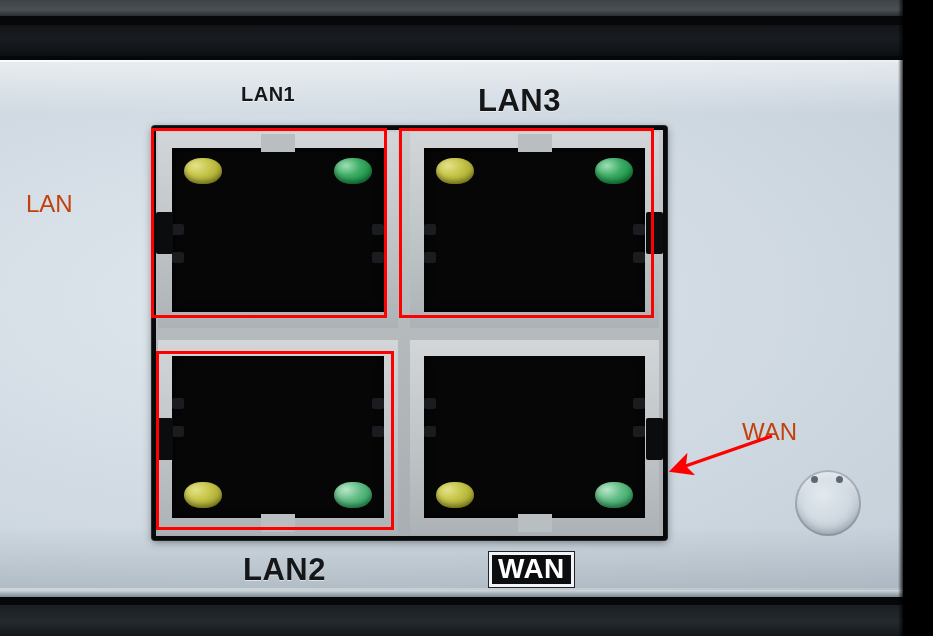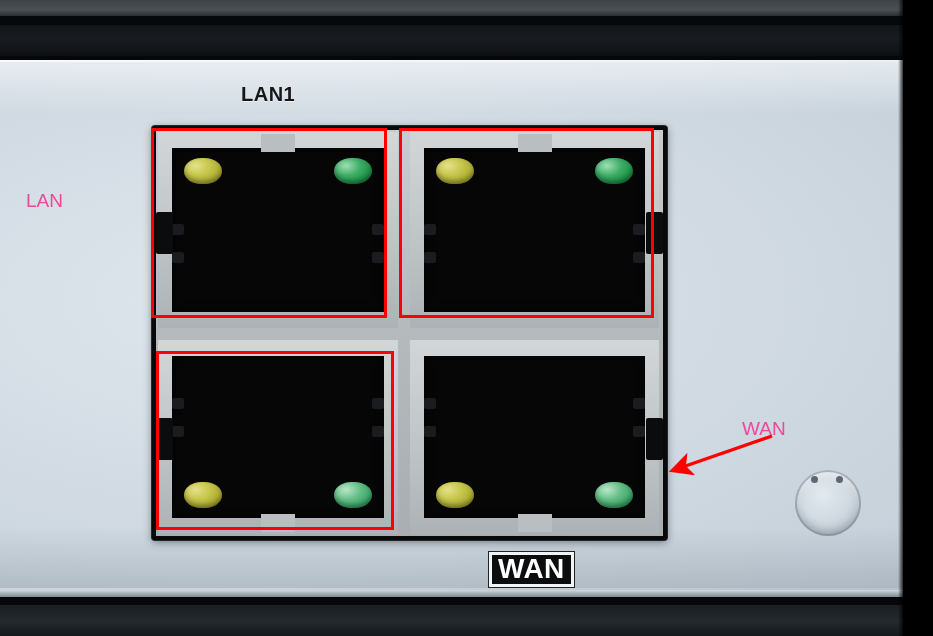--- a/index.html
+++ b/index.html
@@ -130,21 +130,21 @@
   #audio-jack{
     position:absolute;left:795px;top:470px;width:66px;height:66px;border-radius:50%;
     background:radial-gradient(circle at 42% 36%, #e2e9ef 0%, #d2dbe2 45%, #bcc6cf 80%, #aab5be 100%);
     box-shadow:inset 0 0 0 2px rgba(120,133,145,.55), inset 0 4px 7px rgba(255,255,255,.6),
                inset 0 -4px 8px rgba(90,102,114,.45);
   }
   #audio-jack .screw{position:absolute;width:7px;height:7px;border-radius:50%;background:#5d6872;top:6px;}
 
   
   .redbox{position:absolute;border:3px solid #fe0000;box-sizing:border-box;pointer-events:none;}
-  .redtext{position:absolute;color:#ec4899;font-size:19px;font-family:"Liberation Sans",sans-serif;white-space:nowrap;}
+  .redtext{position:absolute;color:#c2410c;font-size:24px;font-family:"Liberation Sans",sans-serif;white-space:nowrap;}
   #arrow-wan{position:absolute;left:660px;top:432px;width:115px;height:48px;pointer-events:none;}
 </style>
 </head>
 <body>
 
 <div id="stage">
 
   <div class="band band-top-gray"></div>
   <div class="band band-top-black1"></div>
   <div class="band band-top-dark"></div>
@@ -153,20 +153,22 @@
   <div id="faceplate">
     <div class="plate-seam" style="top:0px;"></div>
     <div class="plate-seam" style="top:528px;"></div>
   </div>
 
   <div class="band band-bot-thin"></div>
   <div class="band band-bot-black"></div>
   <div class="band band-bot-dark"></div>
 
   <div class="silk lan1">LAN1</div>
+  <div class="silk lan3">LAN3</div>
+  <div class="silk lan2">LAN2</div>
 
   <div class="wan-badge">
     <span>WAN</span>
   </div>
 
 
   <div id="audio-jack">
     <div class="screw" style="left:16px;"></div>
     <div class="screw" style="left:41px;"></div>
   </div>

